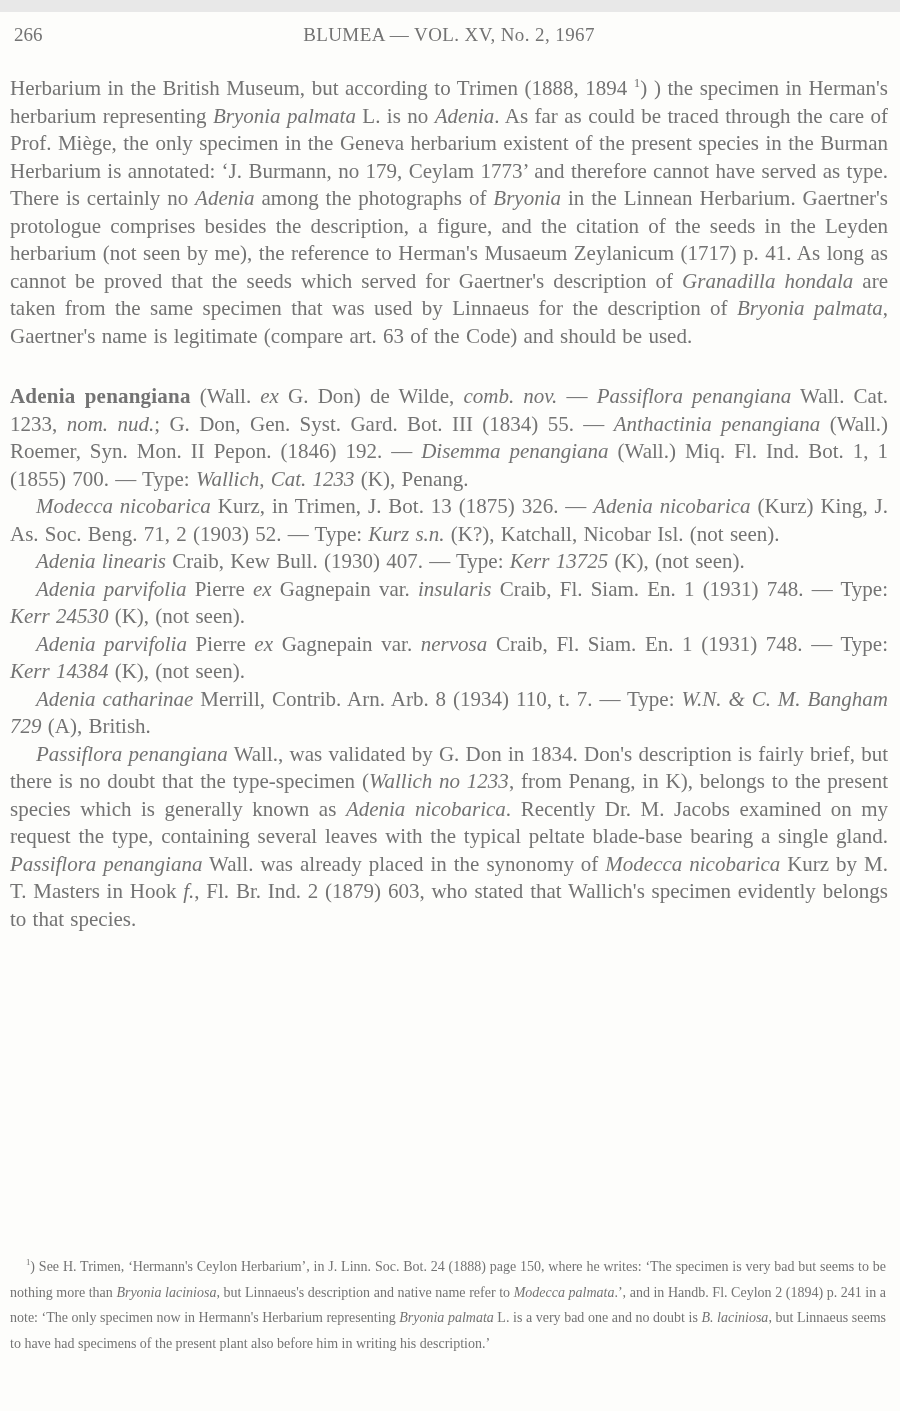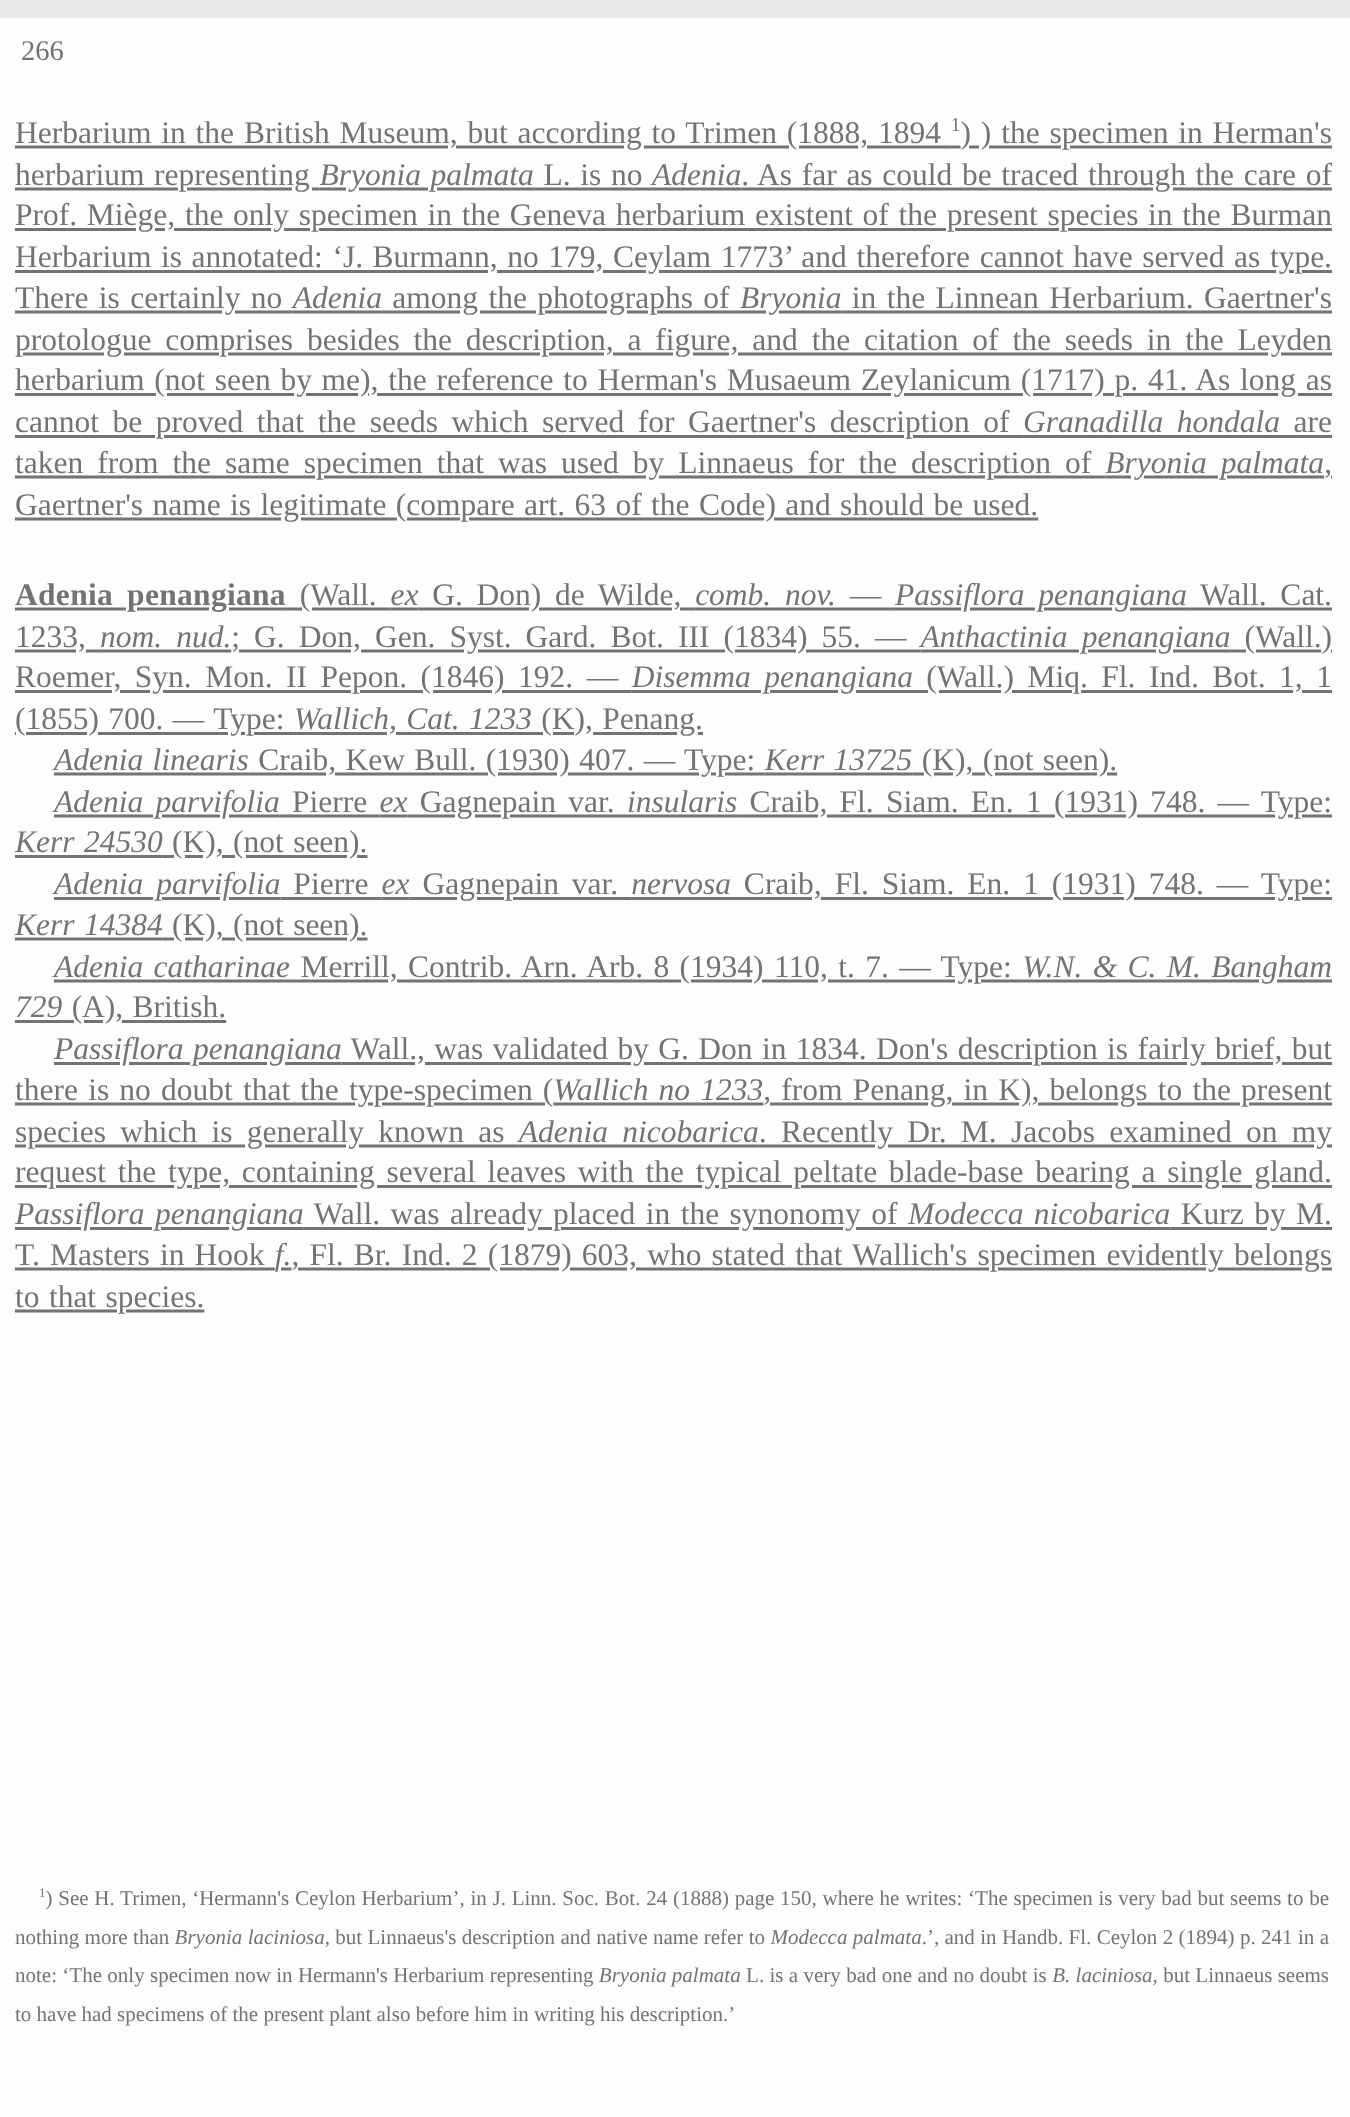--- a/index.html
+++ b/index.html
@@ -33,21 +33,21 @@
     text-align: center;
     letter-spacing: 0.4px;
   }
   .body-text {
     margin-top: 25px;
     font-size: 21px;
     line-height: 27.5px;
     text-align: justify;
     word-spacing: 1px;
   }
-  .para { margin: 0; padding: 0; text-decoration: underline; }
+  .para { margin: 0; padding: 0; }
   .para.species { margin-top: 33px; }
   .para.indent { text-indent: 26px; }
   .footnote {
     position: absolute;
     left: 10px;
     right: 14px;
     top: 1242px;
     font-size: 14px;
     line-height: 25.5px;
     text-align: justify;
@@ -57,25 +57,27 @@
   b { font-weight: bold; letter-spacing: 0.2px; }
   sup { font-size: 0.62em; line-height: 0; vertical-align: super; }
 </style>
 </head>
 <body>
 
 <div class="page">
 
   <div class="page-header">
     <span class="page-num">266</span>
+    <span class="journal-title">BLUMEA — VOL. XV, No. 2, 1967</span>
   </div>
 
   <div class="body-text">
     <p class="para"><span>Herbarium in the British Museum, but according to Trimen (1888, 1894 </span><sup>1</sup><span>) ) the specimen in Herman's herbarium representing </span><i>Bryonia palmata</i><span> L. is no </span><i>Adenia</i><span>. As far as could be traced through the care of Prof. Miège, the only specimen in the Geneva herbarium existent of the present species in the Burman Herbarium is annotated: ‘J. Burmann, no 179, Ceylam 1773’ and therefore cannot have served as type. There is certainly no </span><i>Adenia</i><span> among the photographs of </span><i>Bryonia</i><span> in the Linnean Herbarium. Gaertner's protologue comprises besides the description, a figure, and the citation of the seeds in the Leyden herbarium (not seen by me), the reference to Herman's Musaeum Zeylanicum (1717) p. 41. As long as cannot be proved that the seeds which served for Gaertner's description of </span><i>Granadilla hondala</i><span> are taken from the same specimen that was used by Linnaeus for the description of </span><i>Bryonia palmata</i><span>, Gaertner's name is legitimate (compare art. 63 of the Code) and should be used.</span></p>
     <p class="para species"><b>Adenia penangiana</b><span> (Wall. </span><i>ex</i><span> G. Don) de Wilde, </span><i>comb. nov.</i><span> — </span><i>Passiflora penangiana</i><span> Wall. Cat. 1233, </span><i>nom. nud.</i><span>; G. Don, Gen. Syst. Gard. Bot. III (1834) 55. — </span><i>Anthactinia penangiana</i><span> (Wall.) Roemer, Syn. Mon. II Pepon. (1846) 192. — </span><i>Disemma penangiana</i><span> (Wall.) Miq. Fl. Ind. Bot. 1, 1 (1855) 700. — Type: </span><i>Wallich, Cat. 1233</i><span> (K), Penang.</span></p>
+    <p class="para indent"><i>Modecca nicobarica</i><span> Kurz, in Trimen, J. Bot. 13 (1875) 326. — </span><i>Adenia nicobarica</i><span> (Kurz) King, J. As. Soc. Beng. 71, 2 (1903) 52. — Type: </span><i>Kurz s.n.</i><span> (K?), Katchall, Nicobar Isl. (not seen).</span></p>
     <p class="para indent"><i>Adenia linearis</i><span> Craib, Kew Bull. (1930) 407. — Type: </span><i>Kerr 13725</i><span> (K), (not seen).</span></p>
     <p class="para indent"><i>Adenia parvifolia</i><span> Pierre </span><i>ex</i><span> Gagnepain var. </span><i>insularis</i><span> Craib, Fl. Siam. En. 1 (1931) 748. — Type: </span><i>Kerr 24530</i><span> (K), (not seen).</span></p>
     <p class="para indent"><i>Adenia parvifolia</i><span> Pierre </span><i>ex</i><span> Gagnepain var. </span><i>nervosa</i><span> Craib, Fl. Siam. En. 1 (1931) 748. — Type: </span><i>Kerr 14384</i><span> (K), (not seen).</span></p>
     <p class="para indent"><i>Adenia catharinae</i><span> Merrill, Contrib. Arn. Arb. 8 (1934) 110, t. 7. — Type: </span><i>W.N. &amp; C. M. Bangham 729</i><span> (A), British.</span></p>
     <p class="para indent"><i>Passiflora penangiana</i><span> Wall., was validated by G. Don in 1834. Don's description is fairly brief, but there is no doubt that the type-specimen (</span><i>Wallich no 1233</i><span>, from Penang, in K), belongs to the present species which is generally known as </span><i>Adenia nicobarica</i><span>. Recently Dr. M. Jacobs examined on my request the type, containing several leaves with the typical peltate blade-base bearing a single gland. </span><i>Passiflora penangiana</i><span> Wall. was already placed in the synonomy of </span><i>Modecca nicobarica</i><span> Kurz by M. T. Masters in Hook </span><i>f.</i><span>, Fl. Br. Ind. 2 (1879) 603, who stated that Wallich's specimen evidently belongs to that species.</span></p>
   </div>
 
   <div class="footnote">
     <p class="fn-para"><sup>1</sup><span>) See H. Trimen, ‘Hermann's Ceylon Herbarium’, in J. Linn. Soc. Bot. 24 (1888) page 150, where he writes: ‘The specimen is very bad but seems to be nothing more than </span><i>Bryonia laciniosa</i><span>, but Linnaeus's description and native name refer to </span><i>Modecca palmata</i><span>.’, and in Handb. Fl. Ceylon 2 (1894) p. 241 in a note: ‘The only specimen now in Hermann's Herbarium representing </span><i>Bryonia palmata</i><span> L. is a very bad one and no doubt is </span><i>B. laciniosa</i><span>, but Linnaeus seems to have had specimens of the present plant also before him in writing his description.’</span></p>
   </div>

